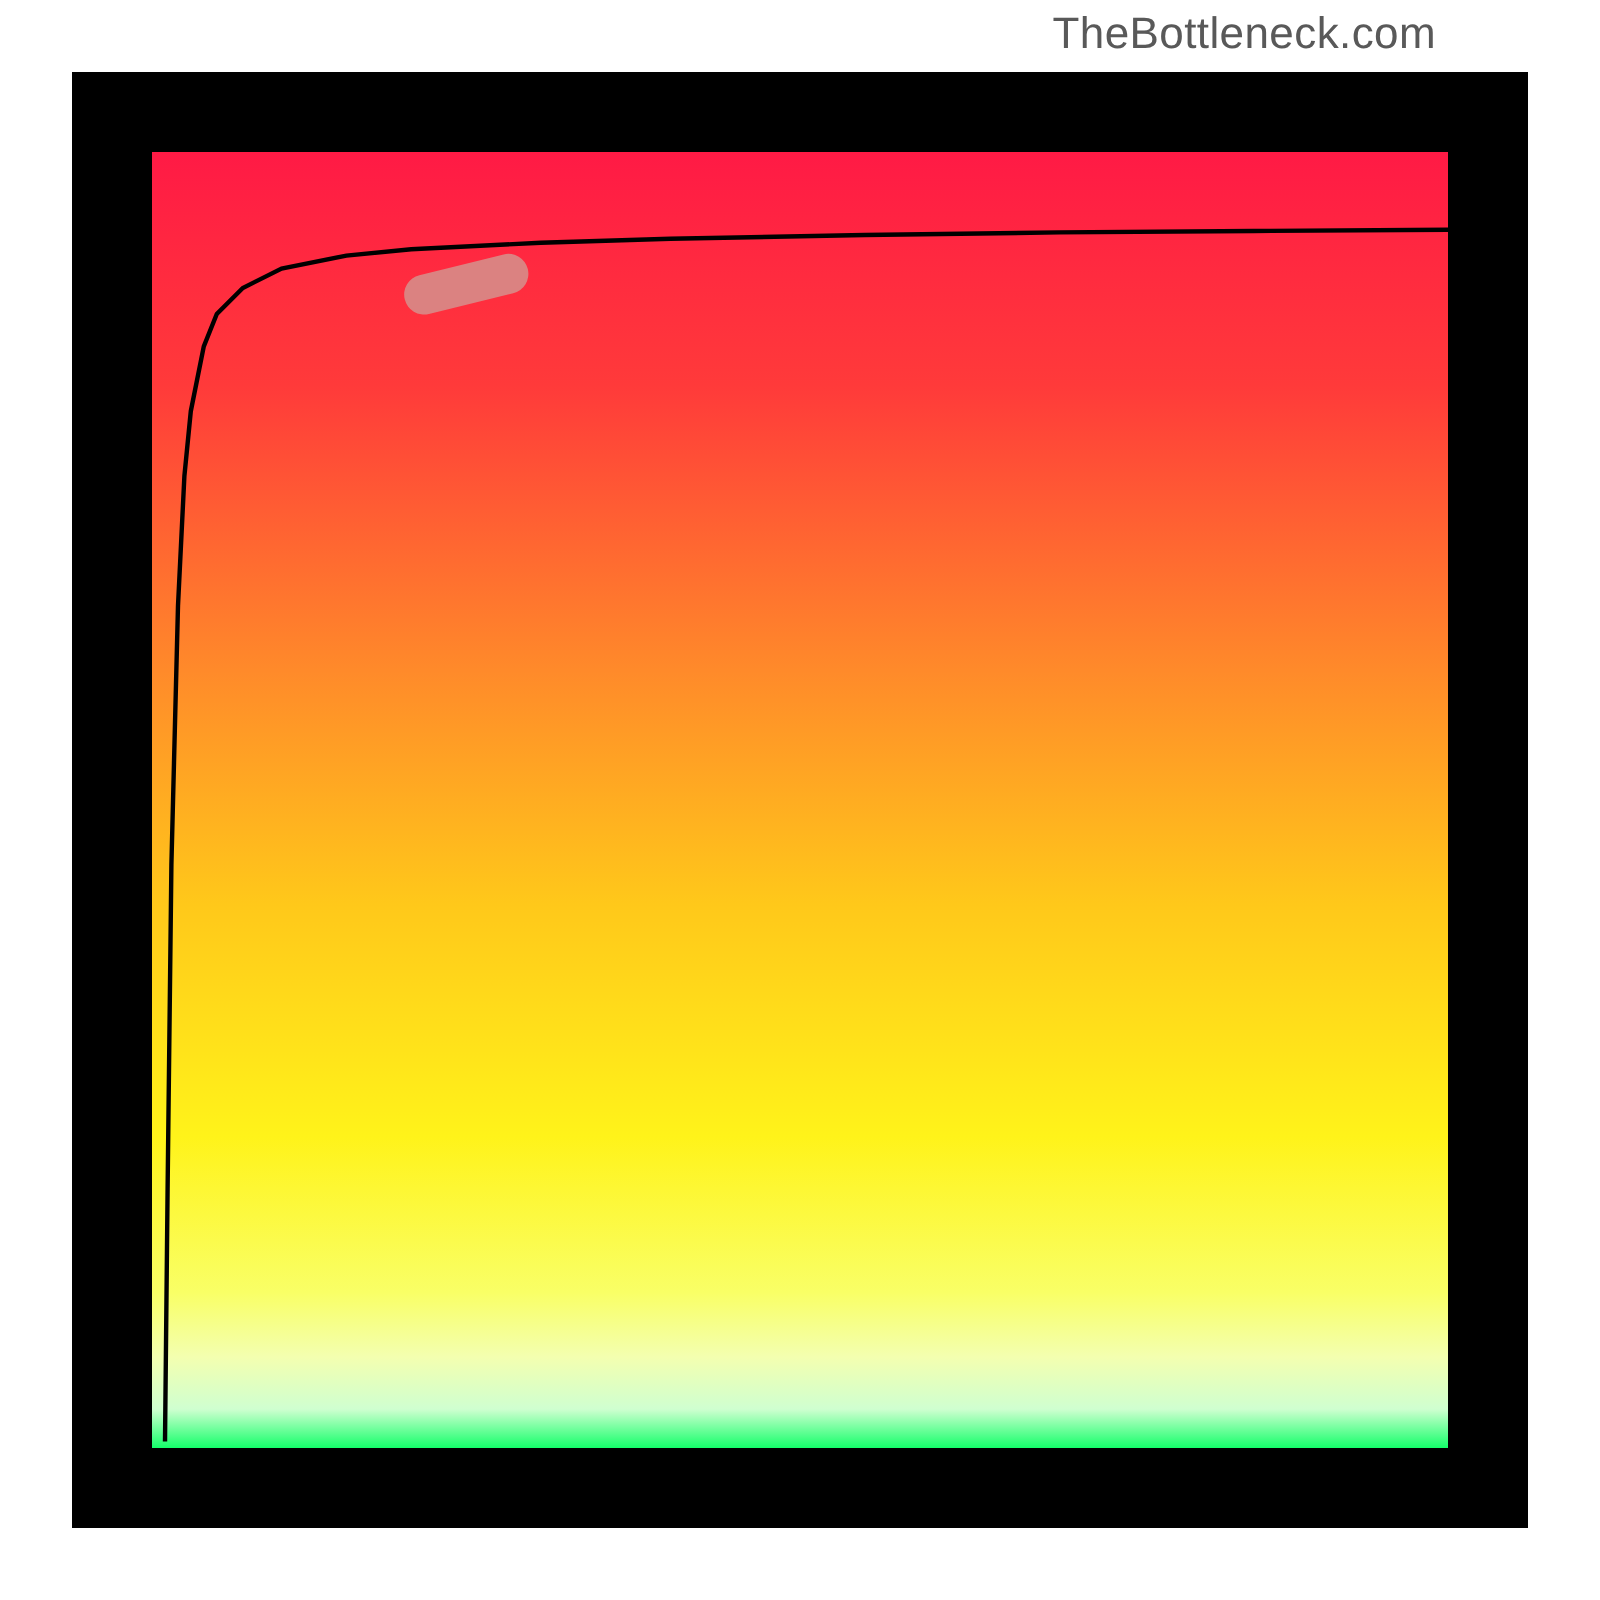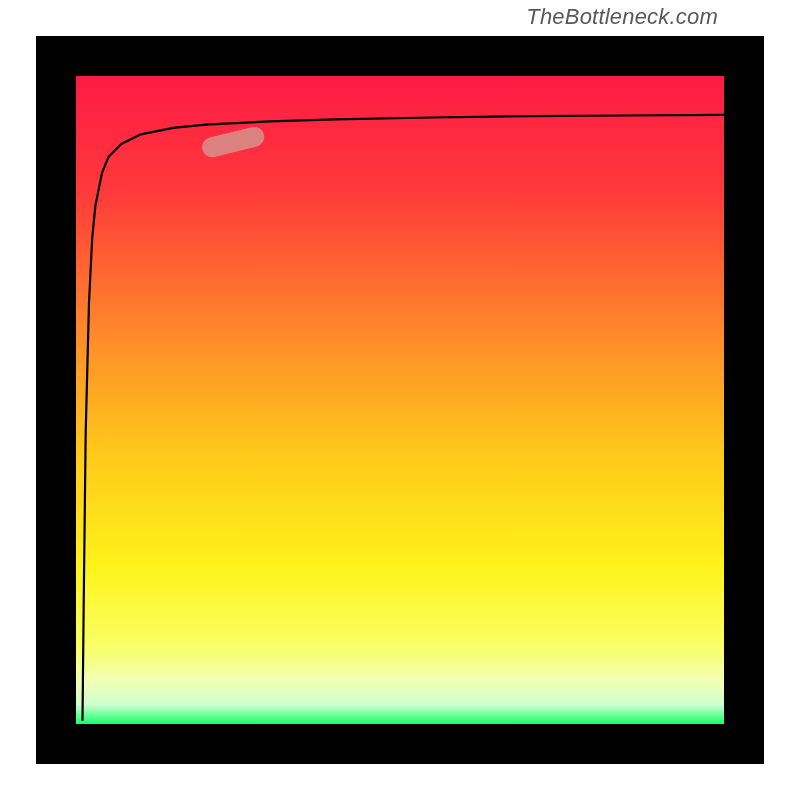--- a/index.html
+++ b/index.html
@@ -8,21 +8,20 @@
     width: 800px;
     height: 800px;
     background: #ffffff;
     font-family: Arial, Helvetica, sans-serif;
     overflow: hidden;
   }
   .stage {
     position: relative;
     width: 728px;
     height: 800px;
-    font-style: italic;
   }
   .attribution {
     position: absolute;
     top: 4px;
     right: 10px;
     color: #595959;
     font-size: 22px;
     letter-spacing: 0.2px;
   }
   svg.chart {

